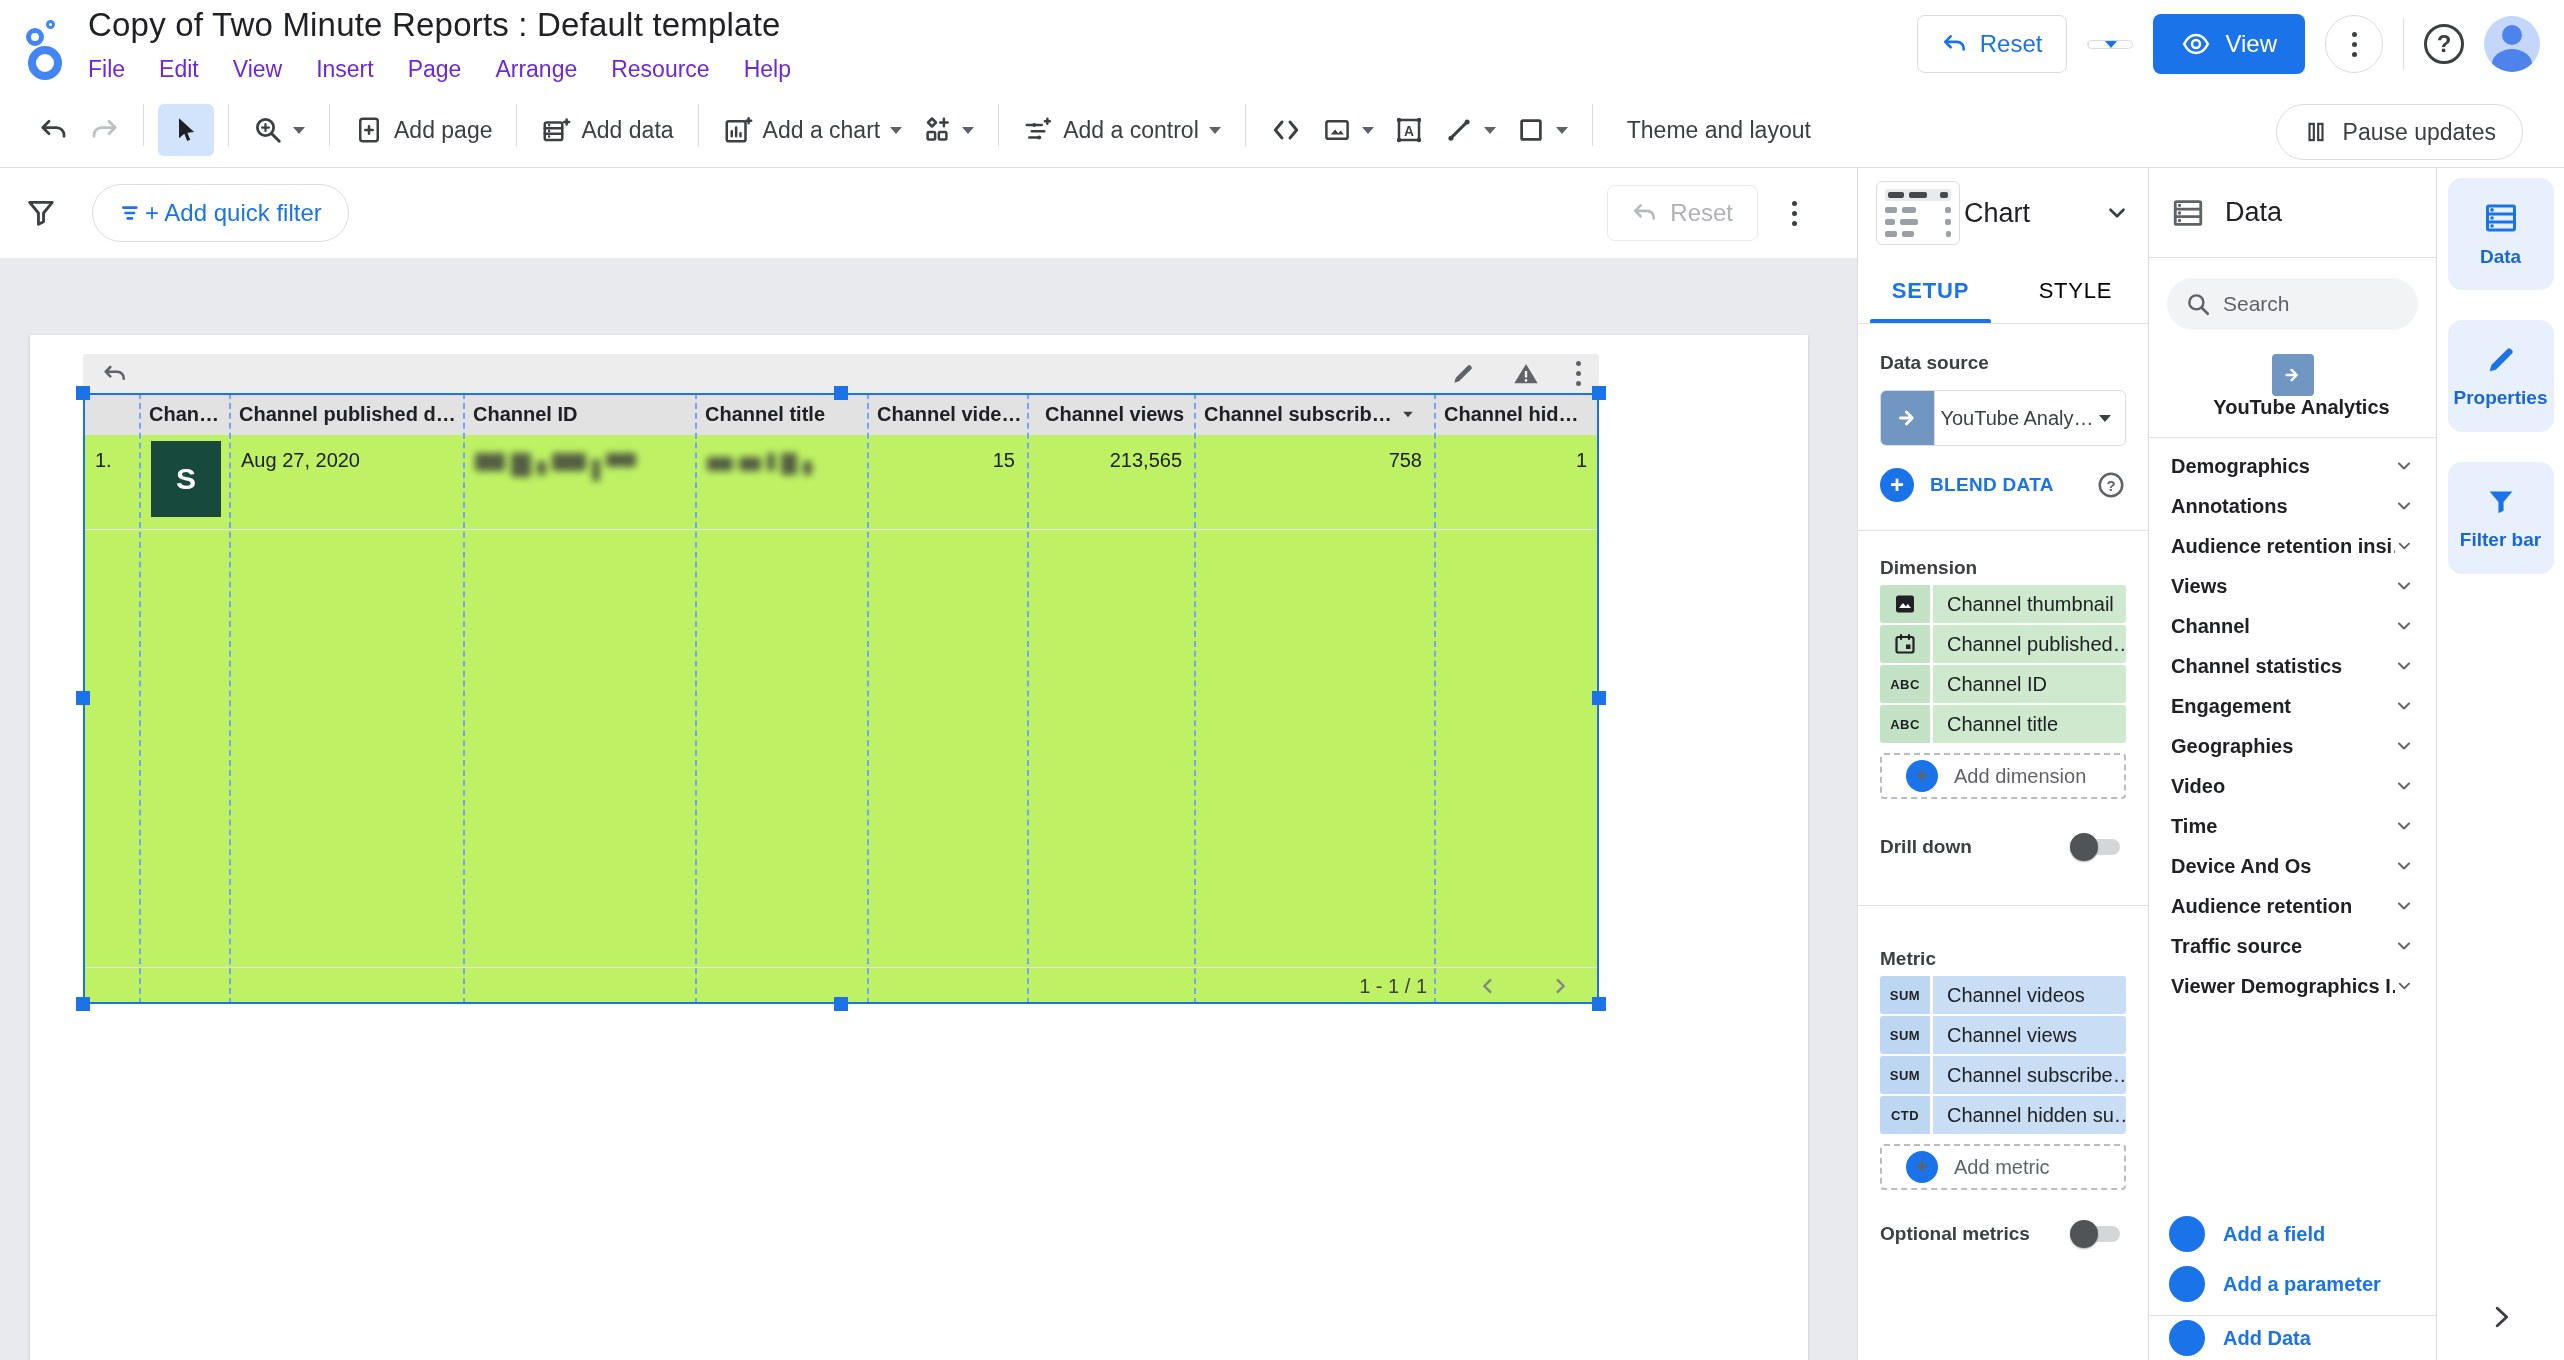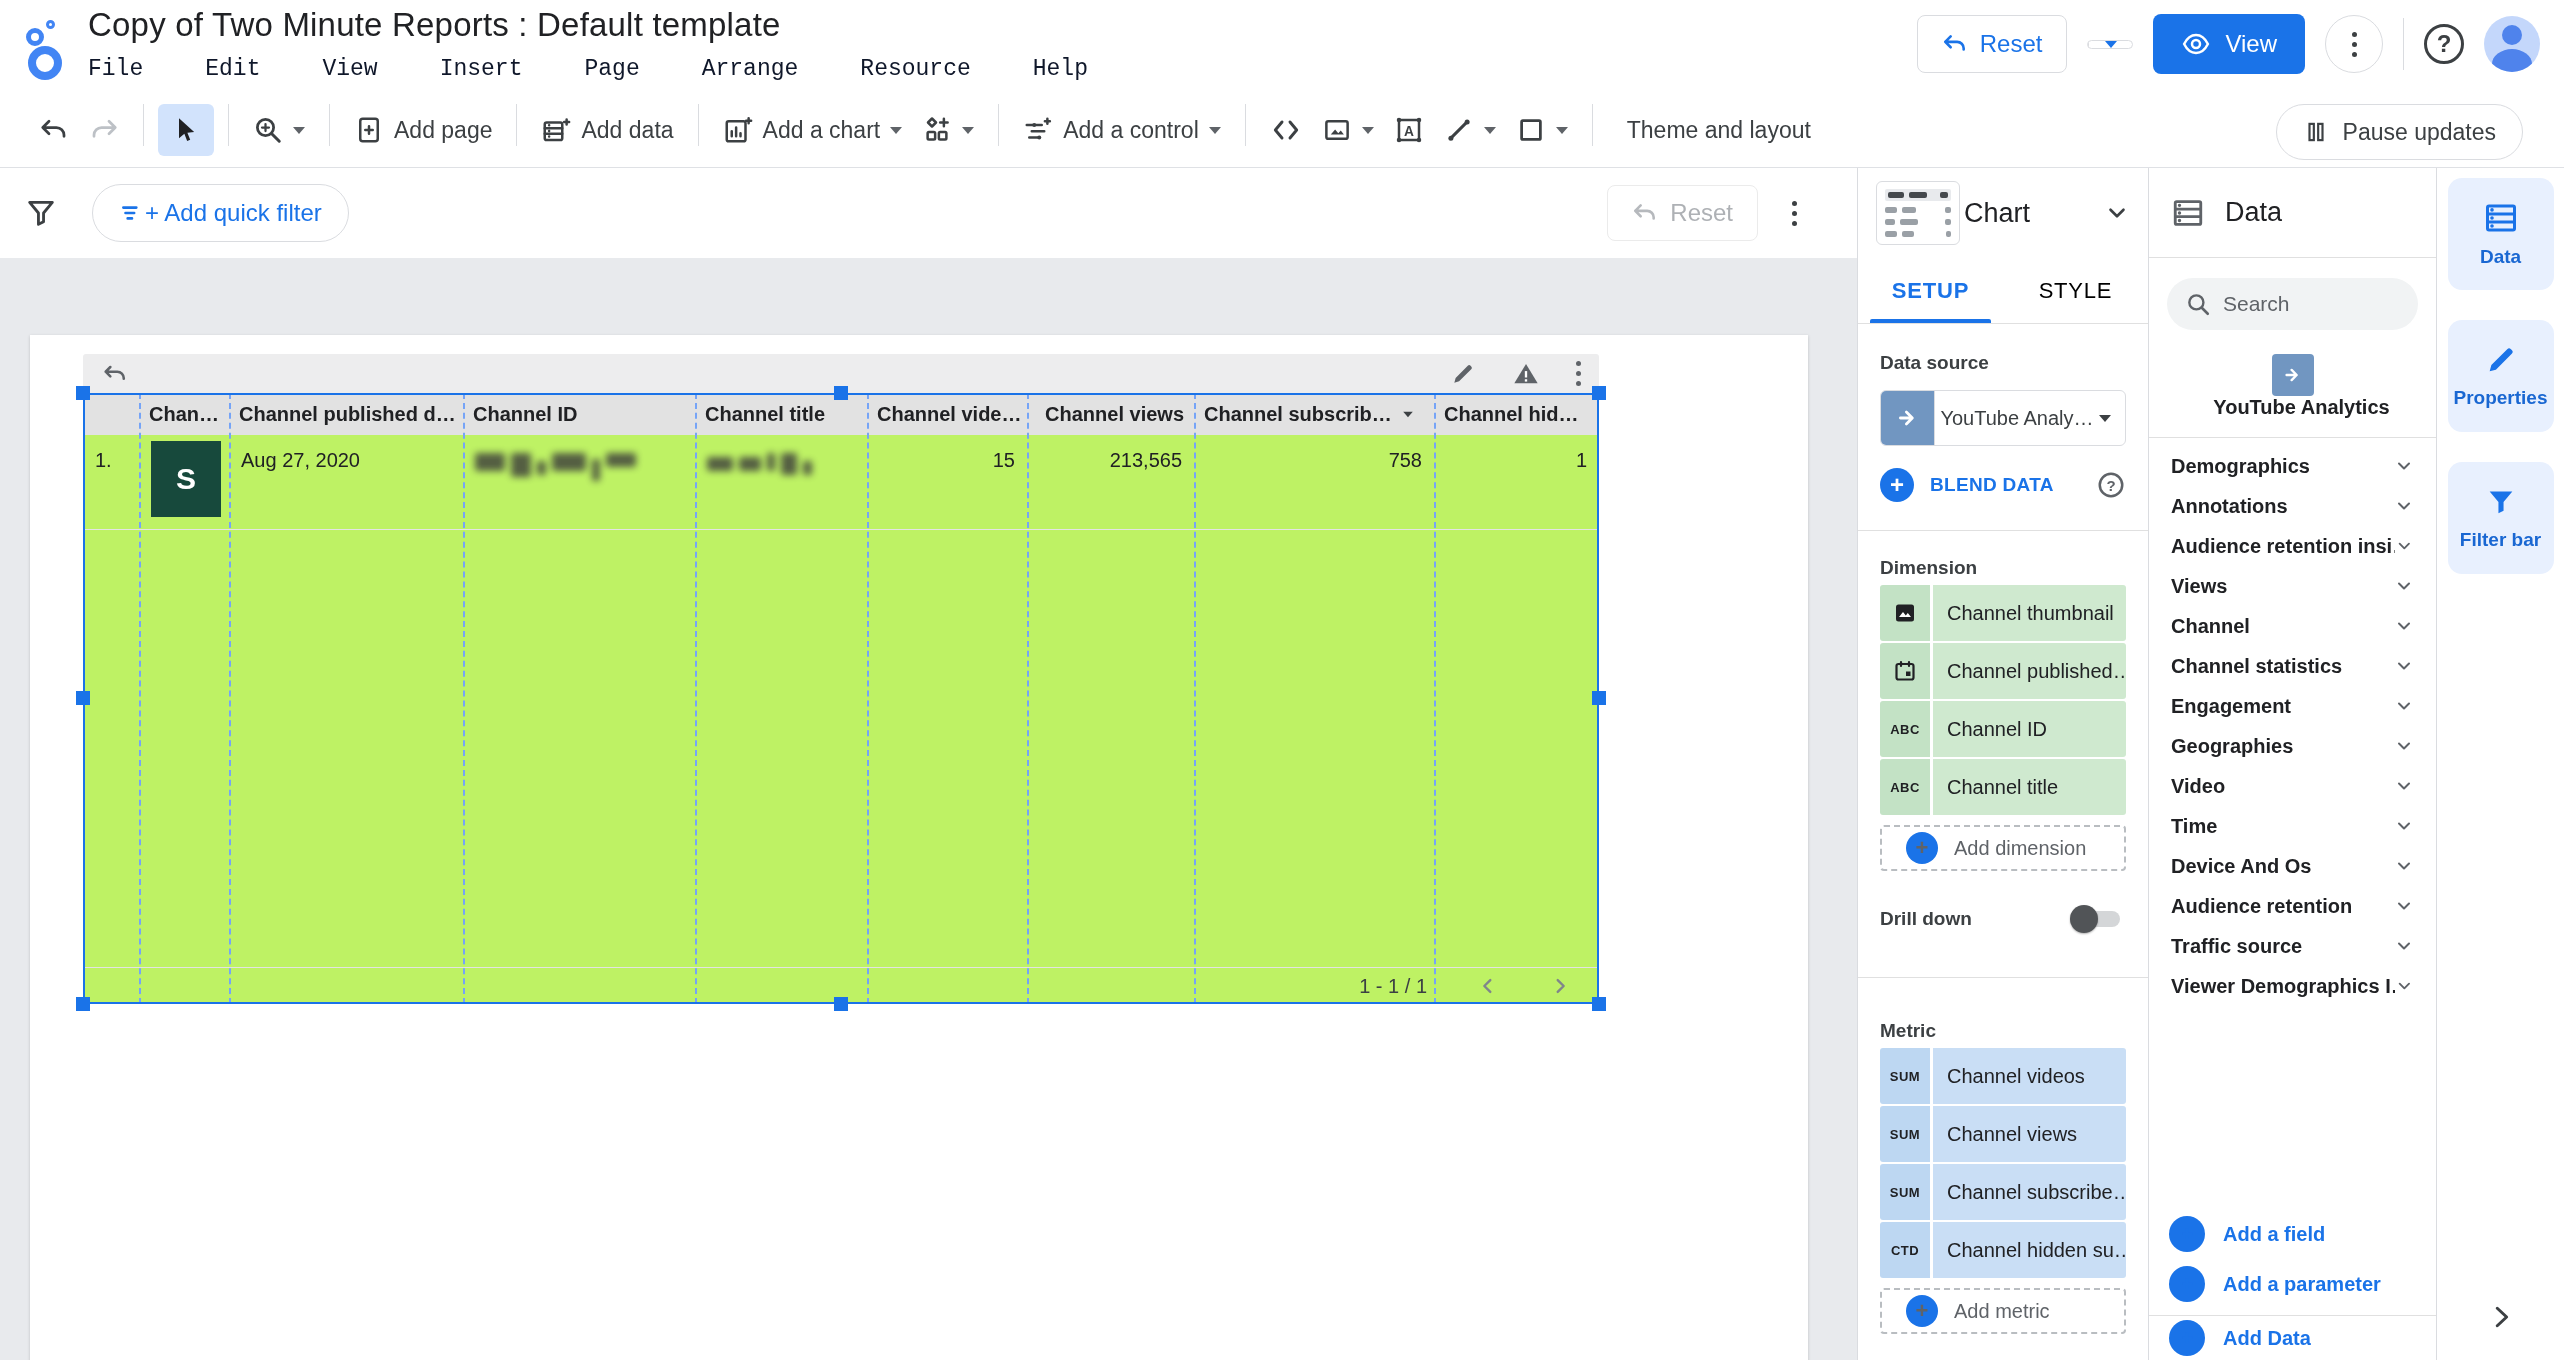--- a/index.html
+++ b/index.html
@@ -5,21 +5,21 @@
   * { box-sizing: border-box; margin: 0; padding: 0; }
   html,body { width:2564px; height:1360px; overflow:hidden; }
   body { font-family:"Liberation Sans", sans-serif; background:#fff; color:#202124; }
   .app { position:relative; width:2564px; height:1360px; }
 
   
   .hdr { position:absolute; left:0; top:0; width:100%; height:104px; background:#fff; }
   .logo { position:absolute; left:16px; top:12px; width:52px; height:76px; }
   .ring { position:absolute; border-radius:50%; border-style:solid; border-color:#4285f4; }
   .hdr-title { position:absolute; left:88px; top:6px; font-size:33px; color:#202124; letter-spacing:.2px; }
-  .menubar { position:absolute; left:88px; top:56px; display:flex; gap:62px; font-size:23px; color:#0f172a;font-family:Liberation Mono, monospace; }
+  .menubar { position:absolute; left:88px; top:56px; display:flex; gap:34px; font-size:23px; color:#6d28d9; }
   .menubar span { cursor:default; }
   .hdr-right { position:absolute; right:24px; top:14px; display:flex; align-items:center; gap:20px; height:60px; }
   .btn { display:flex; align-items:center; gap:12px; height:58px; border:1px solid #dadce0; border-radius:8px; padding:0 24px; font-size:24px; color:#1a73e8; background:#fff; }
   .btn-split { display:flex; align-items:stretch; border:1px solid #dadce0; border-radius:8px; overflow:hidden; }
   .btn-split .dd { display:flex; align-items:center; justify-content:center; width:44px; border-left:1px solid #dadce0; }
   .btn-primary { display:flex; align-items:center; gap:14px; height:60px; border-radius:8px; padding:0 28px; font-size:24px; color:#fff; background:#1a73e8; border:none; }
   .kebab-circle { width:58px; height:58px; border:1px solid #dadce0; border-radius:50%; display:flex; align-items:center; justify-content:center; }
   .vsep-hdr { width:1px; height:52px; background:#dadce0; }
   .help-q { width:40px; height:40px; border:3px solid #3c4043; border-radius:50%; display:flex; align-items:center; justify-content:center; font-size:24px; font-weight:bold; color:#3c4043; }
   .avatar { width:56px; height:56px; border-radius:50%; background:#c4d7fb; position:relative; overflow:hidden; }
@@ -81,21 +81,21 @@
   .tab.active::after { content:""; position:absolute; left:12px; right:12px; bottom:0; height:4px; background:#1a73e8; border-radius:2px 2px 0 0; }
   .setup-body { flex:1; padding:0 22px; overflow:hidden; }
   .sec-label { font-size:19px; font-weight:bold; color:#3c4043; }
   .src-box { margin-top:16px; height:56px; border:1px solid #dadce0; border-radius:6px; display:flex; align-items:center; overflow:hidden; }
   .src-ic { width:54px; height:100%; background:#7196c1; display:flex; align-items:center; justify-content:center; border-right:1px solid #dadce0; }
   .src-txt { flex:1; text-align:center; font-size:20px; color:#3c4043; white-space:nowrap; overflow:hidden; }
   .blend { margin-top:22px; display:flex; align-items:center; }
   .plus-circle { width:34px; height:34px; border-radius:50%; background:#1a73e8; color:#fff; display:flex; align-items:center; justify-content:center; font-size:24px; font-weight:bold; flex:none; }
   .blend-txt { margin-left:16px; font-size:19px; font-weight:bold; color:#1a73e8; letter-spacing:.3px; }
   .hr { border-top:1px solid #e0e0e0; margin:28px -22px 0 -22px; }
-  .chip { height:56px; margin-top:2px; display:flex; border-radius:3px; overflow:hidden; }
+  .chip { height:38px; margin-top:2px; display:flex; border-radius:3px; overflow:hidden; }
   .chip .ic { width:50px; display:flex; align-items:center; justify-content:center; font-size:13px; font-weight:bold; color:#202124; letter-spacing:.5px; flex:none; }
   .chip .lb { flex:1; margin-left:3px; display:flex; align-items:center; padding-left:14px; font-size:20px; color:#202124; white-space:nowrap; overflow:hidden; }
   .chip.dim .ic { background:#c3e2c5; } .chip.dim .lb { background:#cfe9cf; }
   .chip.met .ic { background:#bdd7f2; } .chip.met .lb { background:#c9def5; }
   .add-dashed { height:46px; margin-top:10px; border:2px dashed #b9bdc1; border-radius:4px; display:flex; align-items:center; padding:0 8px; }
   .add-dashed .plus-circle { width:32px; height:32px; font-size:22px; }
   .add-dashed span { margin-left:16px; font-size:20px; color:#5f6368; }
   .toggle-row { margin-top:34px; display:flex; align-items:center; justify-content:space-between; }
   .toggle { position:relative; width:56px; height:28px; flex:none; }
   .toggle .track { position:absolute; left:6px; top:6px; width:44px; height:16px; border-radius:8px; background:#d4d6d8; }

